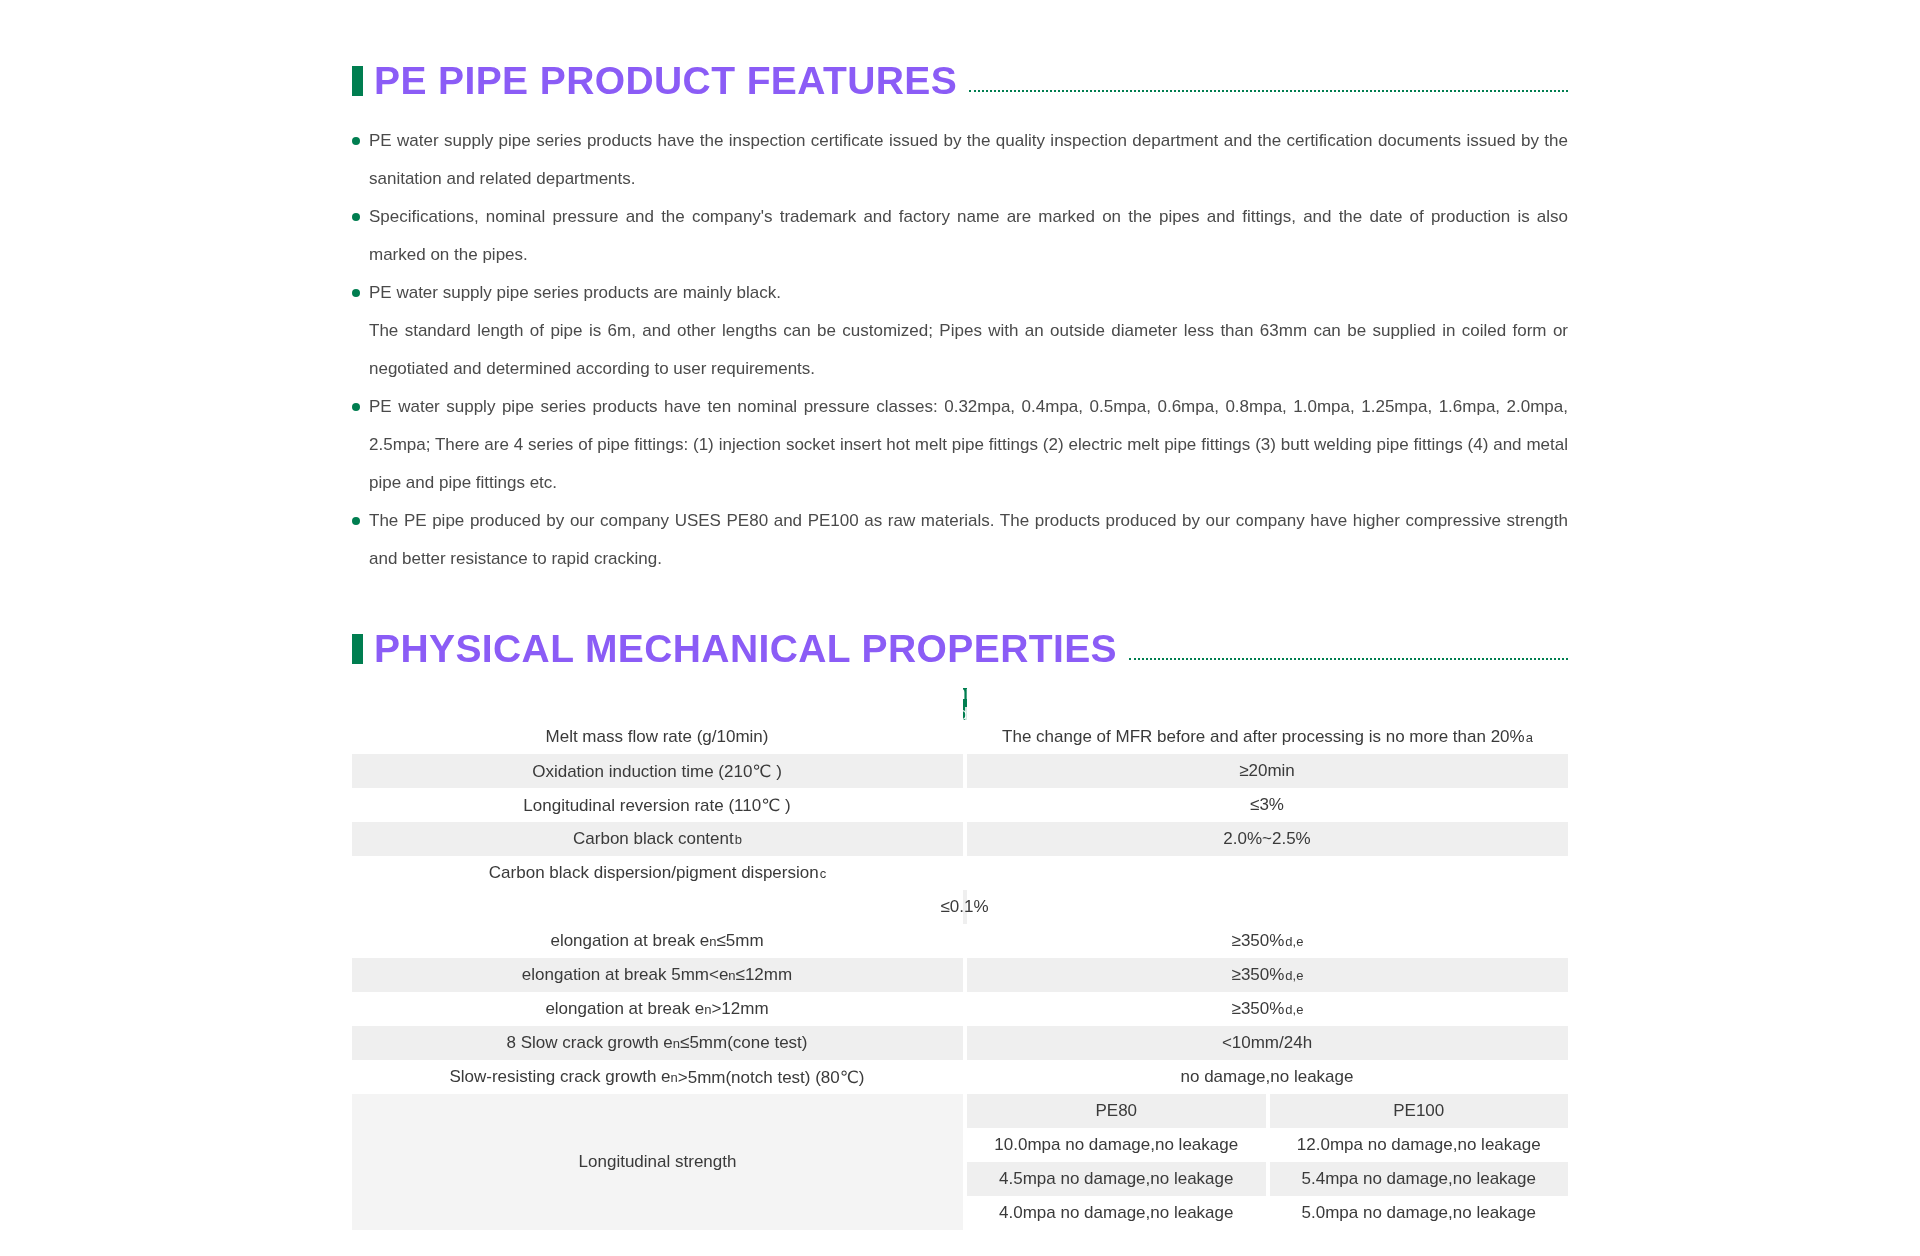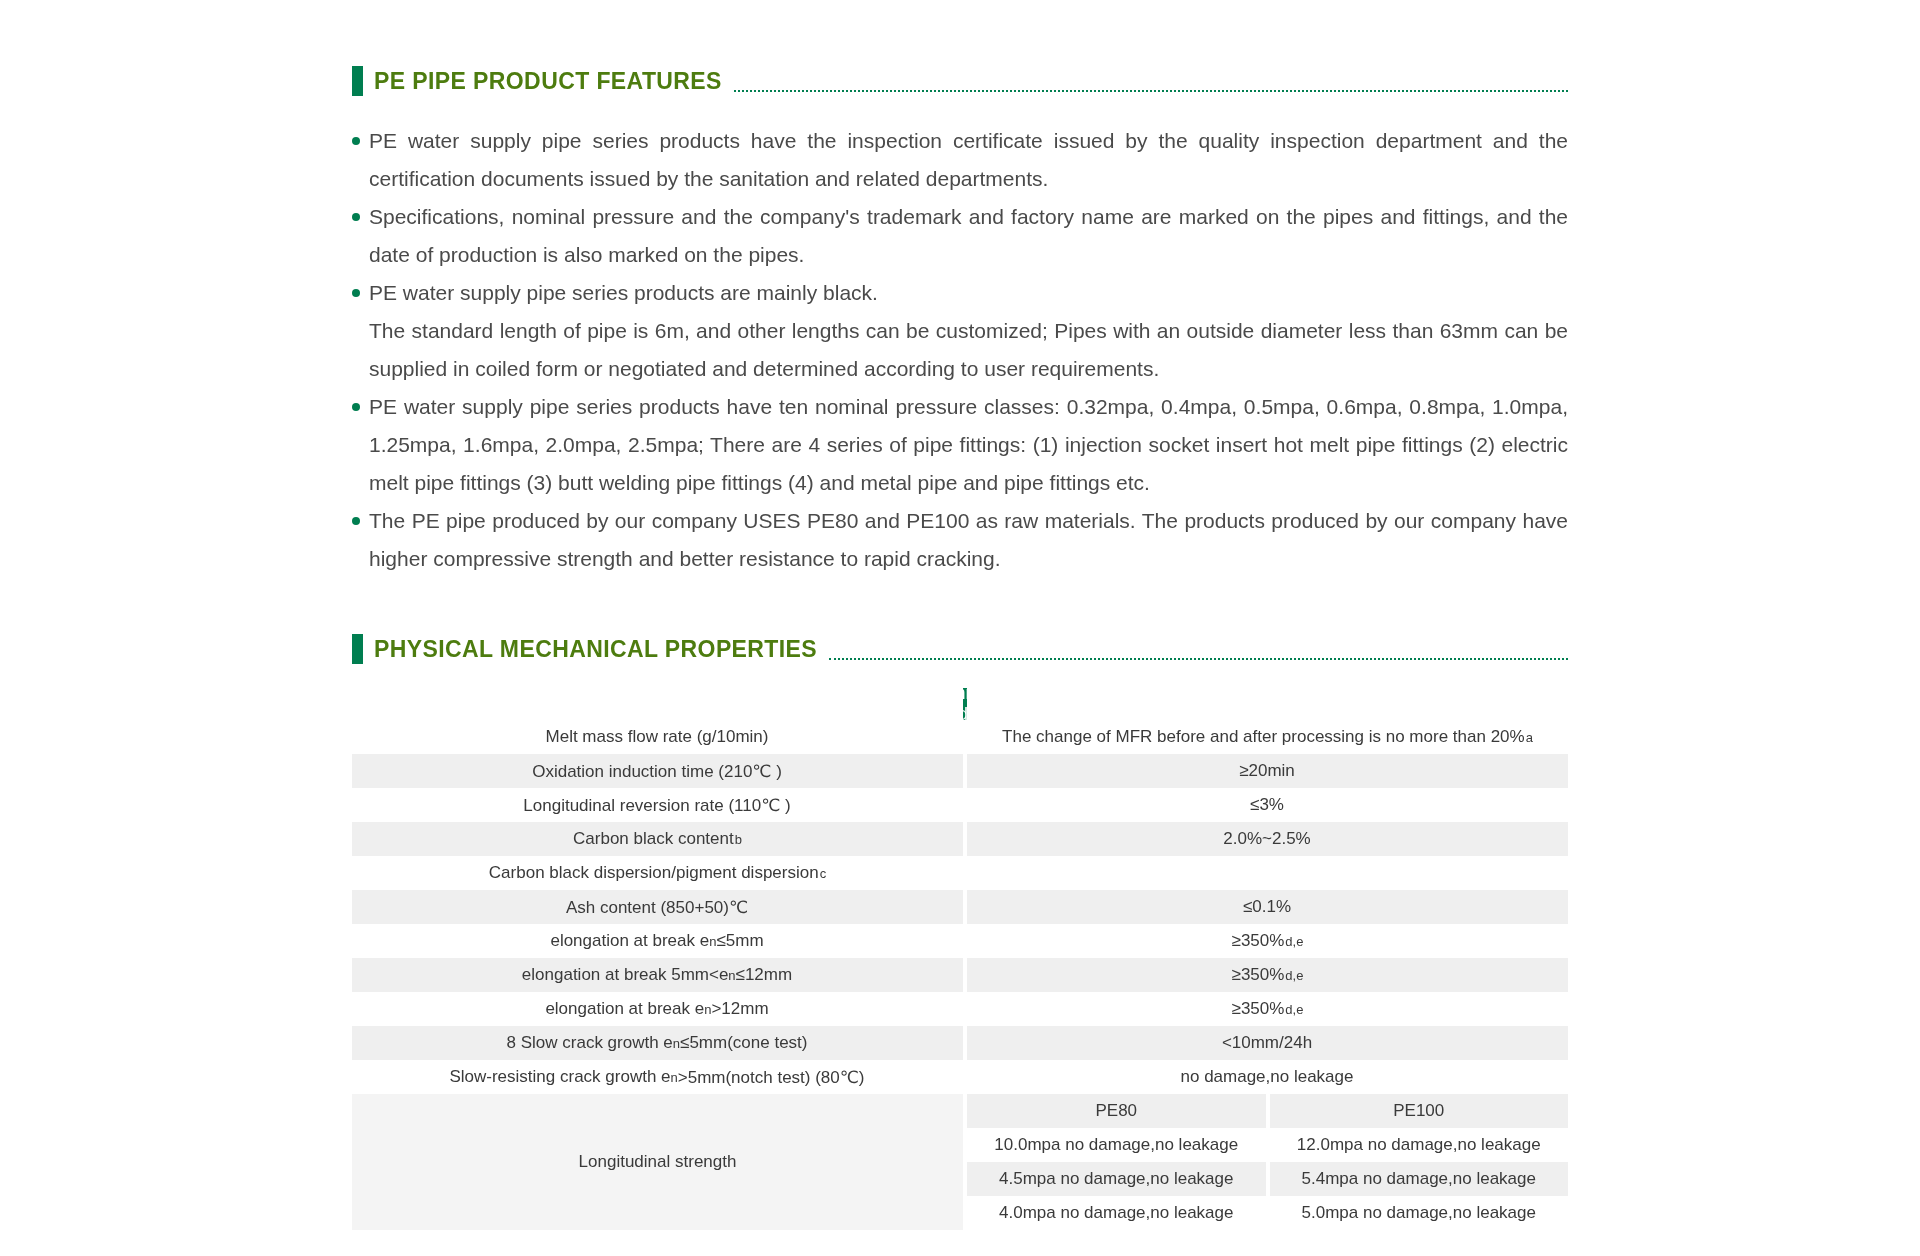--- a/index.html
+++ b/index.html
@@ -12,28 +12,28 @@
   body{
     width:1920px;height:1256px;overflow:hidden;
     font-family:"Liberation Sans","DejaVu Sans",sans-serif;
     color:#474747;
   }
   .content{width:1216px;margin:0 auto;padding-top:62px;}
 
   
   .sec-head{display:flex;align-items:center;height:38px;}
   .bar{width:11px;height:30px;background:var(--accent);margin-right:11px;flex:none;}
-  .sec-title{font-size:23px;font-weight:bold;color:#4d7c0f;letter-spacing:0.4px;white-space:nowrap;}
+  .sec-title{font-size:39px;font-weight:bold;color:#8b5cf6;letter-spacing:0.4px;white-space:nowrap;}
   .dots{flex:1;border-bottom:2px dotted var(--accent);margin-left:12px;align-self:flex-end;margin-bottom:8px;}
 
   
   .bullets{list-style:none;margin-top:22px;}
   .bullets li{position:relative;padding-left:17px;}
   .dot{position:absolute;left:0;top:15px;width:8px;height:8px;border-radius:50%;background:var(--accent);}
-  .bullets p{font-size:21px;line-height:38px;text-align:justify;color:#4a4a4a;}
+  .bullets p{font-size:17px;line-height:38px;text-align:justify;color:#4a4a4a;}
 
   .sec2{margin-top:52px;}
 
   
   .ptable{margin-top:20px;font-size:17px;color:#3a3a3a;}
   .thead,.trow,.hydro{display:grid;grid-template-columns:611px 4px 601px;}
   .hcellrow{display:grid;grid-template-columns:1fr 4px 1fr;}
   .c{display:flex;align-items:center;justify-content:center;height:34px;text-align:center;}
   .thead .c{background:var(--accent);color:#ffffff;font-size:18px;height:32px;}
   .tbody .trow:nth-child(even) .c{background:var(--shade);}
@@ -149,26 +149,20 @@
         <div class="trow">
           <div class="c">
               <span>Carbon black dispersion/pigment dispersion</span>
               <span class="sub"></span>
               <span></span>
               <span class="sup">c</span>
             </div>
           <div class="gapcol"></div>
         </div>
         <div class="trow">
-          <div class="c">
-              <span>Ash content (850+50)℃</span>
-              <span class="sub"></span>
-              <span></span>
-              <span class="sup"></span>
-            </div>
           <div class="gapcol"></div>
           <div class="c">
               <span>≤0.1%</span>
               <span class="sup"></span>
             </div>
         </div>
         <div class="trow">
           <div class="c">
               <span>elongation at break e</span>
               <span class="sub">n</span>

